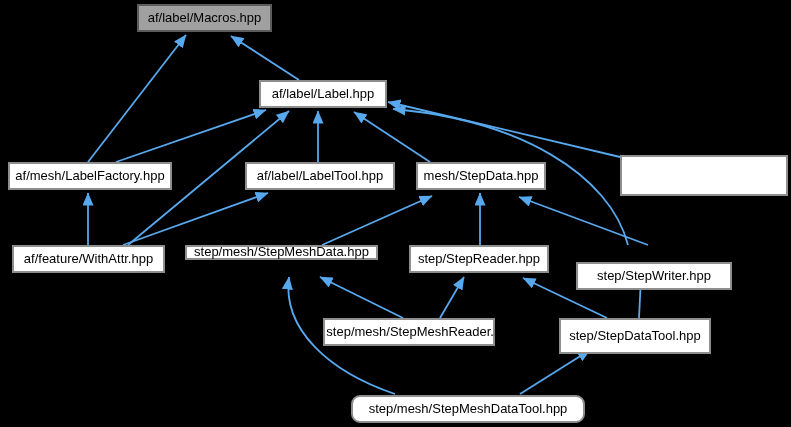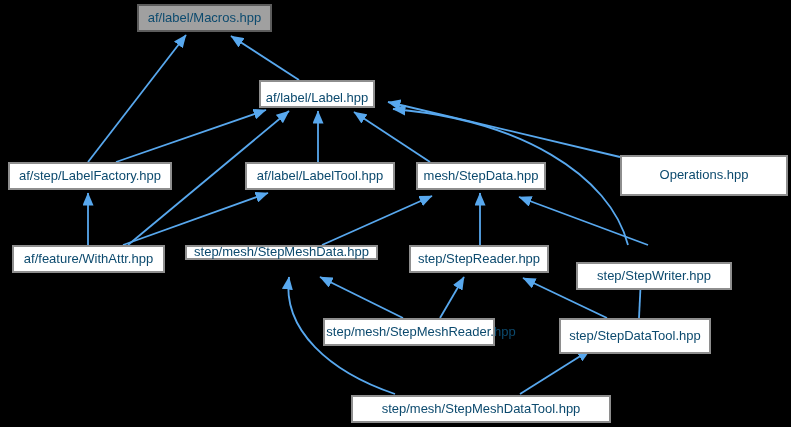--- a/index.html
+++ b/index.html
@@ -20,21 +20,21 @@
     left: 0;
     top: 0;
     width: 791px;
     height: 427px;
   }
   .node {
     position: absolute;
     box-sizing: border-box;
     background: #ffffff;
     border: 2px solid #8e8e8e;
-    color: #0c4a6e;
+    color: #000000;
     font-size: 13px;
     line-height: 1.25;
     display: flex;
     flex-direction: column;
     align-items: center;
     justify-content: center;
     text-align: center;
     white-space: nowrap;
     cursor: pointer;
   }
@@ -76,50 +76,49 @@
         <path d="M440,318 L464,277" fill="none" stroke="#58a8ee" stroke-width="1.8" marker-end="url(#arrowhead)"></path>
         <path d="M607,318 L523,278" fill="none" stroke="#58a8ee" stroke-width="1.8" marker-end="url(#arrowhead)"></path>
         <path d="M639,318 L641,277" fill="none" stroke="#58a8ee" stroke-width="1.8" marker-end="url(#arrowhead)"></path>
         <path d="M520,394 L590,350" fill="none" stroke="#58a8ee" stroke-width="1.8" marker-end="url(#arrowhead)"></path>
       </g>
   </svg>
   <div id="nodes">
       <div class="node highlight" style="left: 137px; top: 4px; width: 135px; height: 28px;">
         <span class="nl">af/label/Macros.hpp</span>
       </div>
-      <div class="node" style="left: 259px; top: 80px; width: 116px; height: 28px; justify-content: flex-end;">
+      <div class="node" style="left: 259px; top: 80px; width: 128px; height: 28px;">
         <span class="nl">af/label/Label.hpp</span>
       </div>
       <div class="node" style="left: 8px; top: 162px; width: 164px; height: 28px;">
-        <span class="nl">af/step/LabelFactory.hpp</span>
+        <span class="nl">af/mesh/LabelFactory.hpp</span>
       </div>
       <div class="node" style="left: 245px; top: 162px; width: 150px; height: 28px;">
         <span class="nl">af/label/LabelTool.hpp</span>
       </div>
       <div class="node" style="left: 416px; top: 162px; width: 130px; height: 28px;">
         <span class="nl">mesh/StepData.hpp</span>
       </div>
       <div class="node" style="left: 620px; top: 155px; width: 168px; height: 41px;">
-        <span class="nl">Operations.hpp</span>
       </div>
       <div class="node" style="left: 12px; top: 245px; width: 153px; height: 28px; text-align: right;">
         <span class="nl">af/feature/WithAttr.hpp</span>
       </div>
       <div class="node" style="left: 185px; top: 245px; width: 193px; height: 15px;">
         <span class="nl">step/mesh/StepMeshData.hpp</span>
       </div>
       <div class="node" style="left: 409px; top: 245px; width: 140px; height: 28px;">
         <span class="nl">step/StepReader.hpp</span>
       </div>
       <div class="node" style="left: 576px; top: 262px; width: 156px; height: 28px;">
         <span class="nl">step/StepWriter.hpp</span>
       </div>
       <div class="node" style="left: 323px; top: 318px; width: 172px; height: 28px; padding-left: 24px;">
         <span class="nl">step/mesh/StepMeshReader.hpp</span>
       </div>
       <div class="node" style="left: 559px; top: 318px; width: 152px; height: 36px;">
         <span class="nl">step/StepDataTool.hpp</span>
       </div>
-      <div class="node" style="left: 351px; top: 395px; width: 260px; height: 28px;">
+      <div class="node" style="left: 351px; top: 395px; width: 234px; height: 28px; border-radius: 9px;">
         <span class="nl">step/mesh/StepMeshDataTool.hpp</span>
       </div>
     </div>
 </div>
 
 </body></html>

